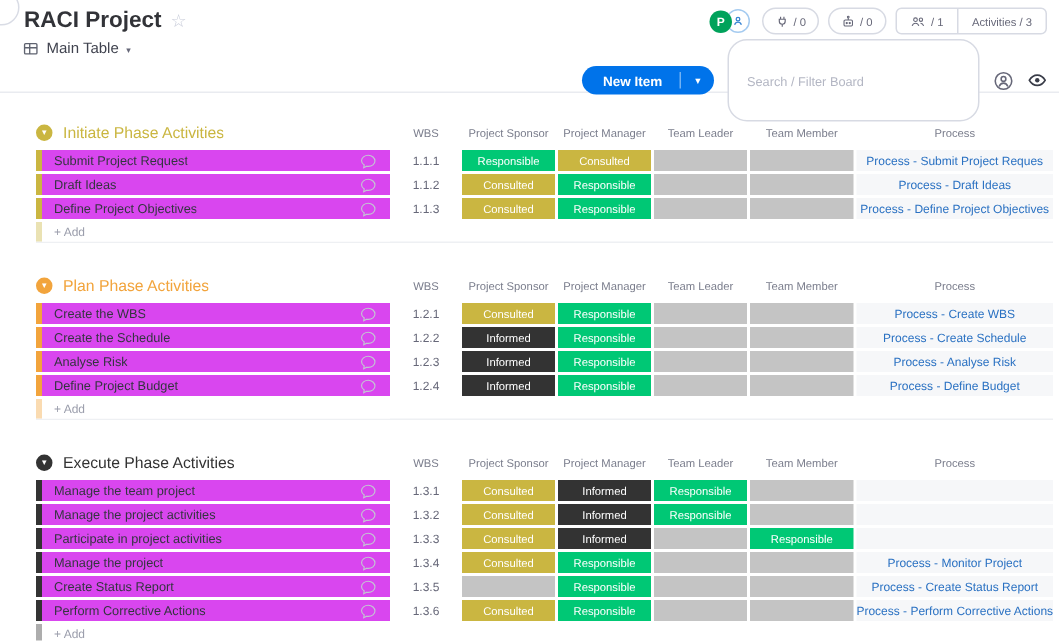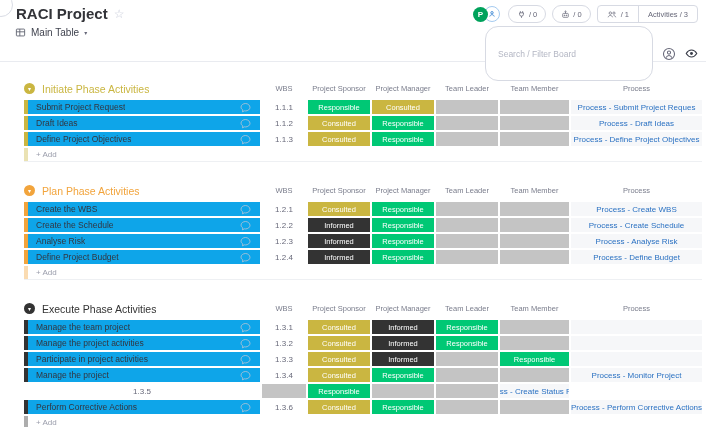--- a/index.html
+++ b/index.html
@@ -36,21 +36,21 @@
   
   .board{padding:19px 4px 0 24px;}
   .grid{display:grid;grid-template-columns:236px 44px 62px 62px 62px 69px 131px;column-gap:2px;}
   .group{margin-bottom:21px;}
   .group-header{height:15px;margin-bottom:4px;align-items:center;}
   .gh-name{display:flex;align-items:center;gap:7px;min-width:0;}
   .collapse-btn{width:11px;height:11px;border-radius:50%;border:none;padding:0;display:flex;align-items:center;justify-content:center;color:#fff;font-size:6px;line-height:1;cursor:pointer;flex:none;}
   .group-title{font-size:10.5px;white-space:nowrap;overflow:hidden;}
   .col-h{font-size:7.5px;color:#7a7d8c;text-align:center;align-self:center;white-space:nowrap;overflow:hidden;cursor:pointer;}
   .row{height:14px;margin-bottom:2px;}
-  .name-cell{background:#0ea5e9;display:flex;align-items:center;overflow:hidden;cursor:pointer;}
+  .name-cell{background:#d946ef;display:flex;align-items:center;overflow:hidden;cursor:pointer;}
   .bar{width:4px;align-self:stretch;flex:none;margin-right:8px;}
   .item-name{font-size:8.5px;color:#33353f;white-space:nowrap;overflow:hidden;}
   .bubble{margin-left:auto;margin-right:9px;flex:none;display:flex;cursor:pointer;}
   .wbs-cell{font-size:8px;color:#676879;display:flex;align-items:center;justify-content:center;cursor:pointer;}
   .status-cell{display:flex;align-items:center;justify-content:center;font-size:7.5px;color:#fff;overflow:hidden;white-space:nowrap;cursor:pointer;}
   .process-cell{background:#f6f7f9;display:flex;align-items:center;justify-content:center;overflow:hidden;cursor:pointer;}
   .process-link{font-size:8px;color:#2a71c2;white-space:nowrap;text-decoration:none;}
   .add-row{height:13px;border-bottom:1px solid #eef0f3;}
   .add-cell{display:flex;align-items:center;background:#fff;cursor:pointer;}
   .add-bar{width:4px;align-self:stretch;margin-right:8px;opacity:.4;}
@@ -119,20 +119,25 @@
         </span>
         <span>/ 1</span>
       </div>
       <div class="segment">
         <span>Activities / 3</span>
       </div>
     </div>
   </div>
 
   <div class="actions-row">
+    <button class="new-item-btn">
+      <span class="new-item-label">New Item</span>
+      <span class="new-item-split"></span>
+      <span class="new-item-chevron">▾</span>
+    </button>
     <div class="search-box">
       <input type="text" placeholder="Search / Filter Board" style="">
     </div>
     <button class="icon-btn">
       <svg width="14" height="14" viewBox="0 0 16 16" fill="none" stroke="#676879" stroke-width="1.2">
         <circle cx="8" cy="8" r="6.3"></circle>
           <circle cx="8" cy="6.4" r="1.8"></circle>
         <path d="M4.7 12.2c.6-1.7 1.9-2.6 3.3-2.6s2.7.9 3.3 2.6"></path>
       </svg>
     </button>
@@ -396,20 +401,29 @@
         <div class="wbs-cell">1.3.4</div>
         <div class="status-cell" style="background: rgb(202, 182, 65);">Consulted</div>
         <div class="status-cell" style="background: rgb(0, 200, 117);">Responsible</div>
         <div class="status-cell" style="background: rgb(196, 196, 196);"></div>
         <div class="status-cell" style="background: rgb(196, 196, 196);"></div>
         <div class="process-cell">
           <a class="process-link" href="#" style="color: rgb(42, 113, 194);">Process - Monitor Project</a>
         </div>
       </div>
       <div class="grid row">
+        <div class="name-cell">
+          <span class="bar" style="background: rgb(51, 51, 51);"></span>
+          <span class="item-name">Create Status Report</span>
+          <span class="bubble">
+            <svg width="11" height="11" viewBox="0 0 16 16">
+              <path d="M8 2.2c-3.6 0-6.5 2.3-6.5 5.2 0 1.7 1 3.2 2.6 4.2l-.5 2.7 2.9-1.5c.5.1 1 .2 1.5.2 3.6 0 6.5-2.3 6.5-5.2S11.6 2.2 8 2.2z" fill="none" stroke="#c3c6d2" stroke-width="1.1"></path>
+            </svg>
+          </span>
+        </div>
         <div class="wbs-cell">1.3.5</div>
         <div class="status-cell" style="background: rgb(196, 196, 196);"></div>
         <div class="status-cell" style="background: rgb(0, 200, 117);">Responsible</div>
         <div class="status-cell" style="background: rgb(196, 196, 196);"></div>
         <div class="status-cell" style="background: rgb(196, 196, 196);"></div>
         <div class="process-cell">
           <a class="process-link" href="#" style="color: rgb(42, 113, 194);">Process - Create Status Report</a>
         </div>
       </div>
       <div class="grid row">

